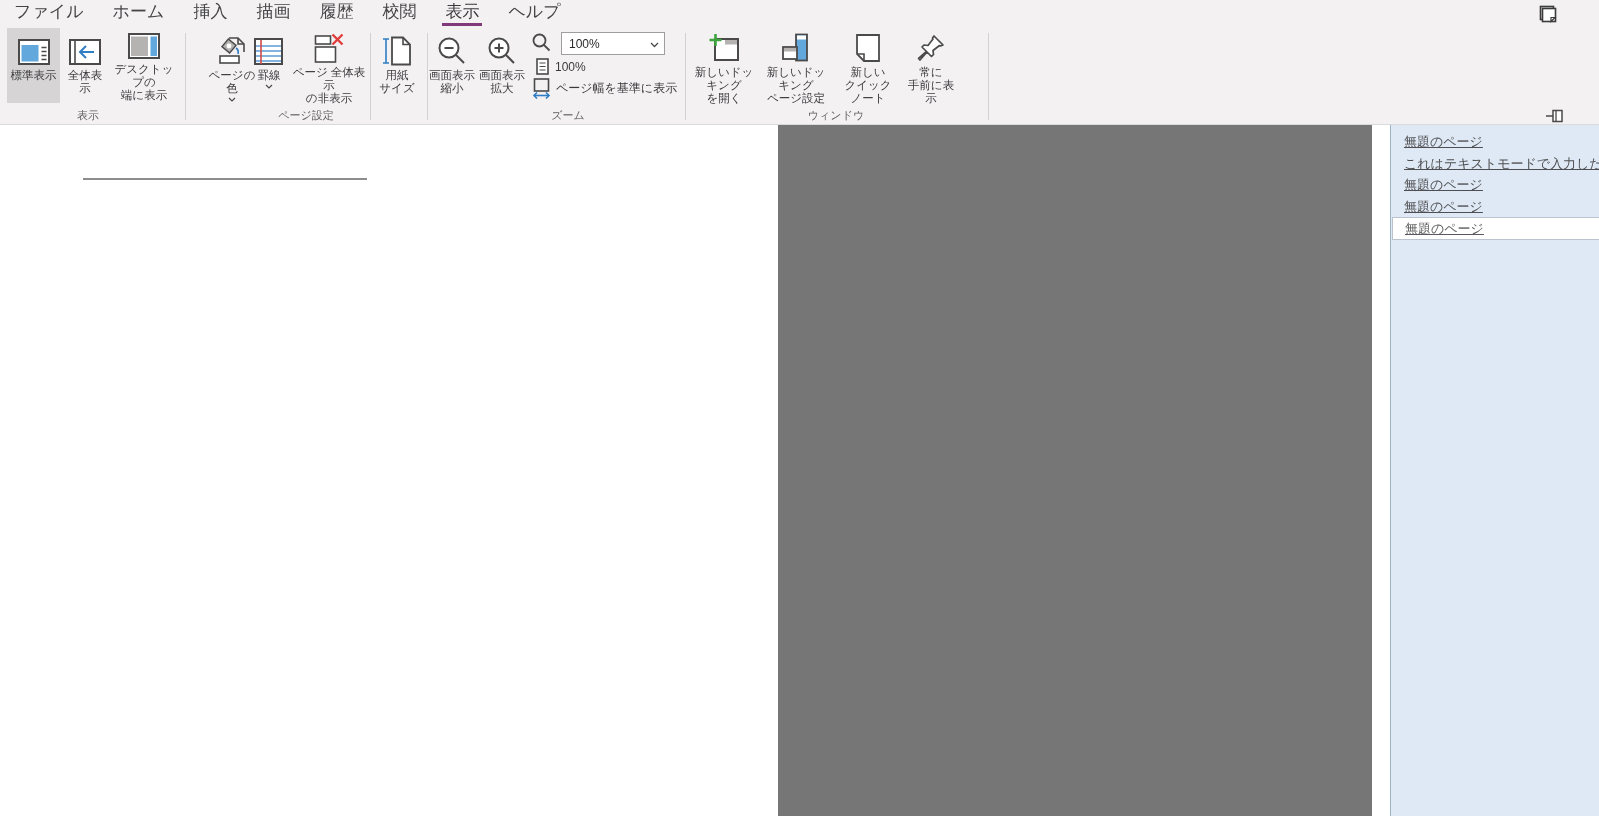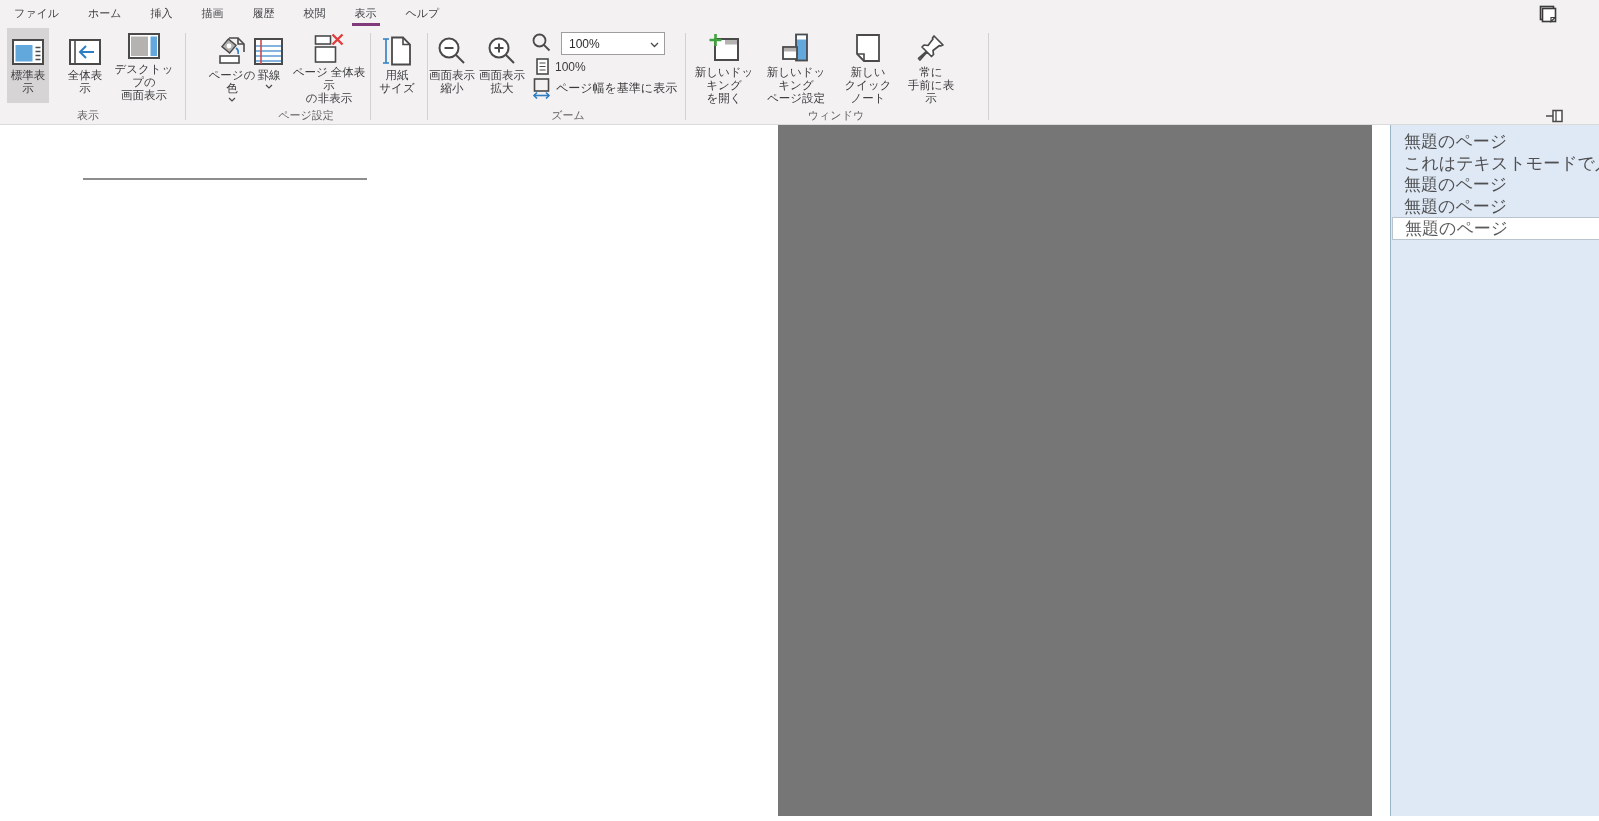--- a/index.html
+++ b/index.html
@@ -12,22 +12,22 @@
   }
   .app { position:relative; width:1599px; height:821px; }
 
   
   .menubar {
     position:absolute; left:0; top:0; width:1599px; height:27px;
     background:#f3f1f2;
   }
   .menu-tabs { display:flex; align-items:stretch; height:27px; padding-left:14px; }
   .menu-tab {
-    position:relative; display:flex; align-items:center;
-    margin-right:29px; font-size:11px; color:#444446; cursor:default;
+    position:relative; display:flex; 
+    margin-right:29px; font-size:17px; color:#444446; cursor:default;
     white-space:nowrap;
   }
   .menu-tab.active { color:#3a3a3c; }
   .menu-tab.active .tab-underline {
     position:absolute; left:-3px; right:-3px; bottom:1px; height:3px;
     background:#80397b;
   }
   .top-window-icon { position:absolute; top:5px; left:1537px; width:20px; height:19px; }
 
   
@@ -75,22 +75,23 @@
   .gray-region { position:absolute; left:778px; top:125px; width:594px; height:691px; background:#767676; }
   .scroll-strip { position:absolute; left:1372px; top:125px; width:18px; height:691px; background:#ffffff; }
 
   .page-panel {
     position:absolute; left:1390px; top:125px; width:209px; height:691px;
     background:#dfe9f5; border-left:1px solid #9cb6c6;
   }
   .plist { margin:0; padding:6px 0 0 0; list-style:none; }
   .plist li {
     height:21.5px; line-height:21.5px; padding-left:13px;
-    font-size:17px; color:#4f4f51; white-space:nowrap; overflow:hidden;
+    font-size:13px; color:#4f4f51; white-space:nowrap; overflow:hidden;
     cursor:default;
+    text-decoration:underline;
   }
   .plist li.selected {
     height:23px; line-height:21px; margin-left:1px; padding-left:12px;
     background:#ffffff; border:1px solid #bac4cf; border-right:none;
     color:#5a5a5c;
   }
 
   svg { display:block; }
 </style>
 </head>
@@ -141,21 +142,21 @@
     <div class="rsep" style="left:370px"></div>
     <div class="rsep" style="left:427px"></div>
     <div class="rsep" style="left:685px"></div>
     <div class="rsep" style="left:988px"></div>
 
     <div class="rgroup-label" style="left:88px">表示</div>
     <div class="rgroup-label" style="left:306px">ページ設定</div>
     <div class="rgroup-label" style="left:568px">ズーム</div>
     <div class="rgroup-label" style="left:836px">ウィンドウ</div>
 
-    <div class="rbtn selected" style="left:7px;width:42px">
+    <div class="rbtn selected" style="left:7px;width:53px">
       <div class="icon-box">
         <svg width="32" height="27" viewBox="0 0 32 27">
           <rect x="1" y="1" width="30" height="24" fill="#ffffff" stroke="#4a4a4a" stroke-width="2"></rect>
           <rect x="3.5" y="6" width="17" height="16.5" fill="#62a8dc"></rect>
           <path d="M23.5 8.5h5M23.5 12.5h5M23.5 16.5h5M23.5 20.5h5" stroke="#4a4a4a" stroke-width="1.6"></path>
         </svg>
       </div>
       <div class="rlabel">標準表示</div>
     </div>
 
@@ -172,21 +173,21 @@
 
     <div class="rbtn" style="left:110px;width:68px">
       <div class="icon-box">
         <svg width="32" height="27" viewBox="0 0 32 27">
           <rect x="1" y="1" width="30" height="24" fill="#ffffff" stroke="#4a4a4a" stroke-width="2"></rect>
           <rect x="3" y="3.5" width="17" height="19.5" fill="#b5b2b2"></rect>
           <rect x="22.5" y="3.5" width="6.5" height="19.5" fill="#62a8dc"></rect>
         </svg>
       </div>
       <div class="rlabel">デスクトップの
-画面表示</div>
+端に表示</div>
     </div>
 
     <div class="rbtn" style="left:202px;width:60px">
       <div class="icon-box">
         <svg width="30" height="30" viewBox="0 0 30 30">
           <path d="M12 2 H21 L27 8 V16" fill="none" stroke="#4a4a4a" stroke-width="1.6"></path>
           <path d="M21 2 V8 H27" fill="none" stroke="#4a4a4a" stroke-width="1.6"></path>
           <rect x="7" y="5" width="10" height="10" transform="rotate(40 12 10)" fill="#b5b2b2" stroke="#4a4a4a" stroke-width="1.4"></rect>
           <circle cx="12" cy="10" r="2.4" fill="#ffffff"></circle>
           <path d="M19 12 q3 2 2 6" fill="none" stroke="#2f7dc3" stroke-width="1.6"></path>

